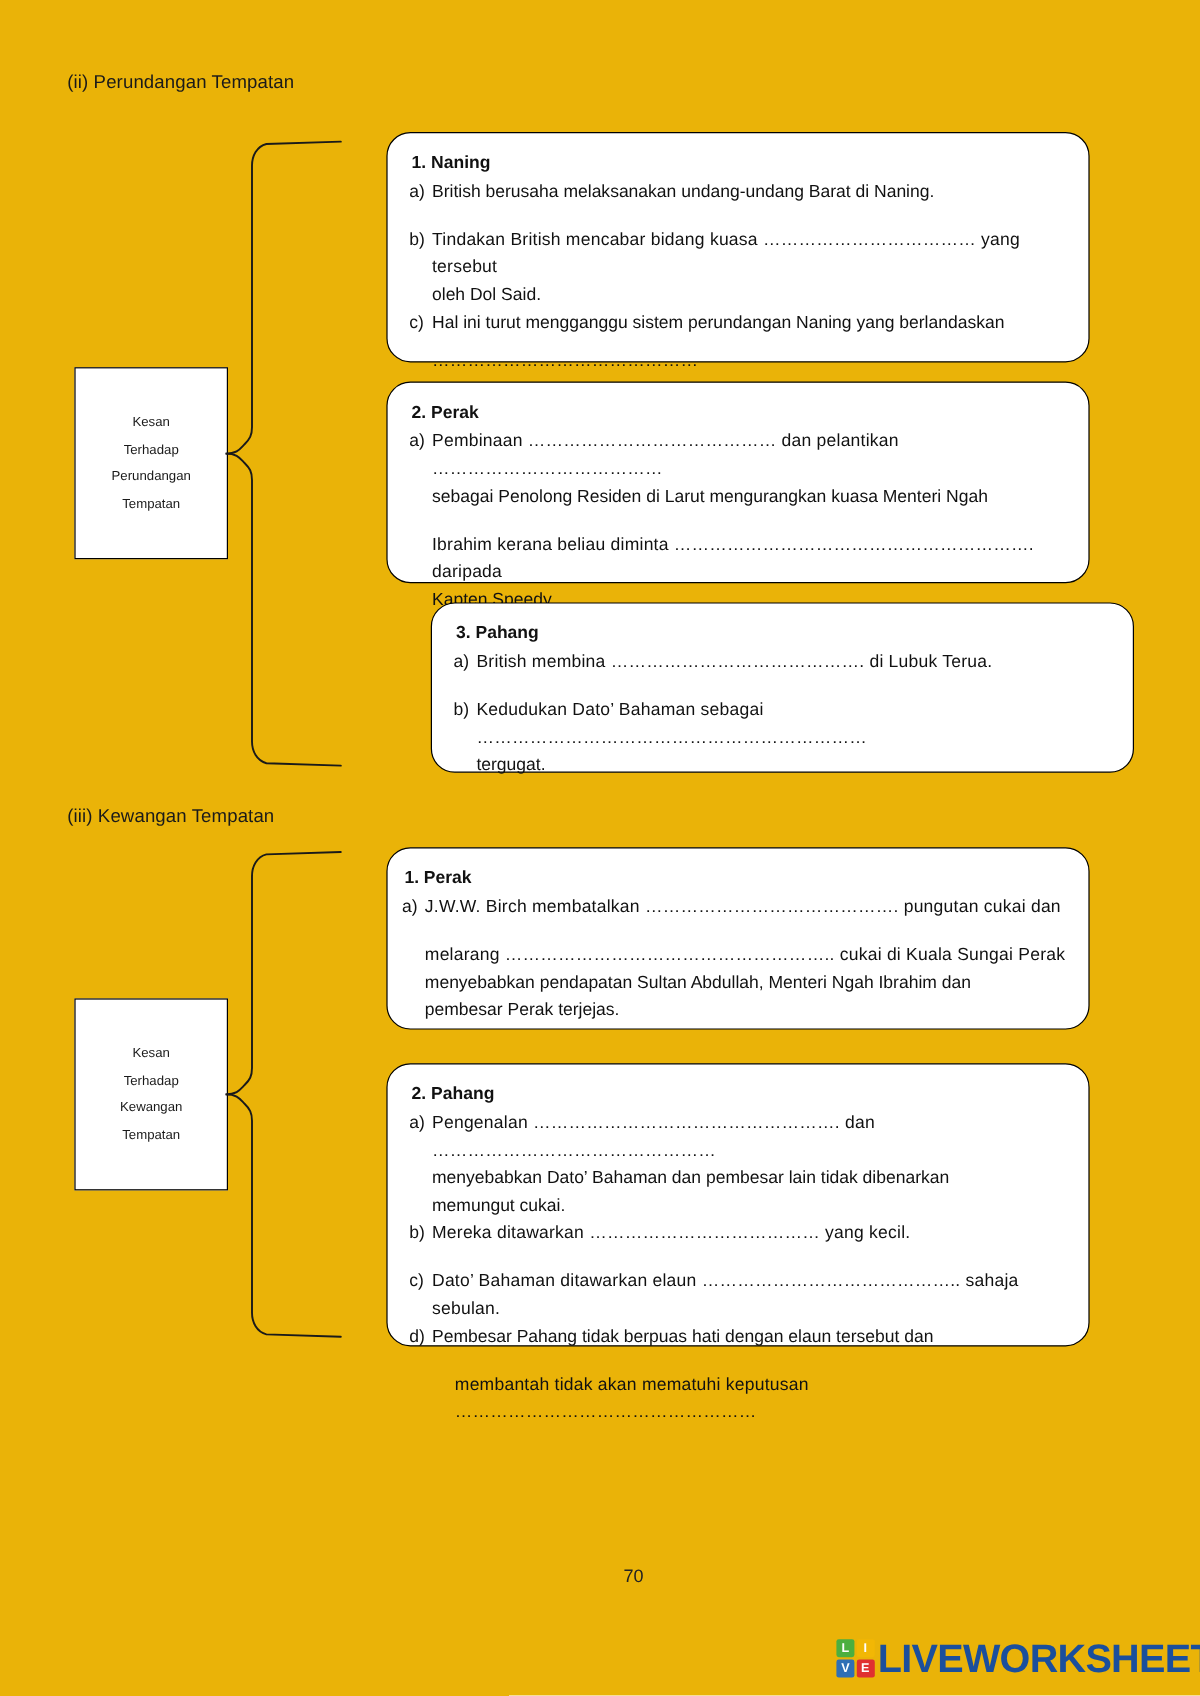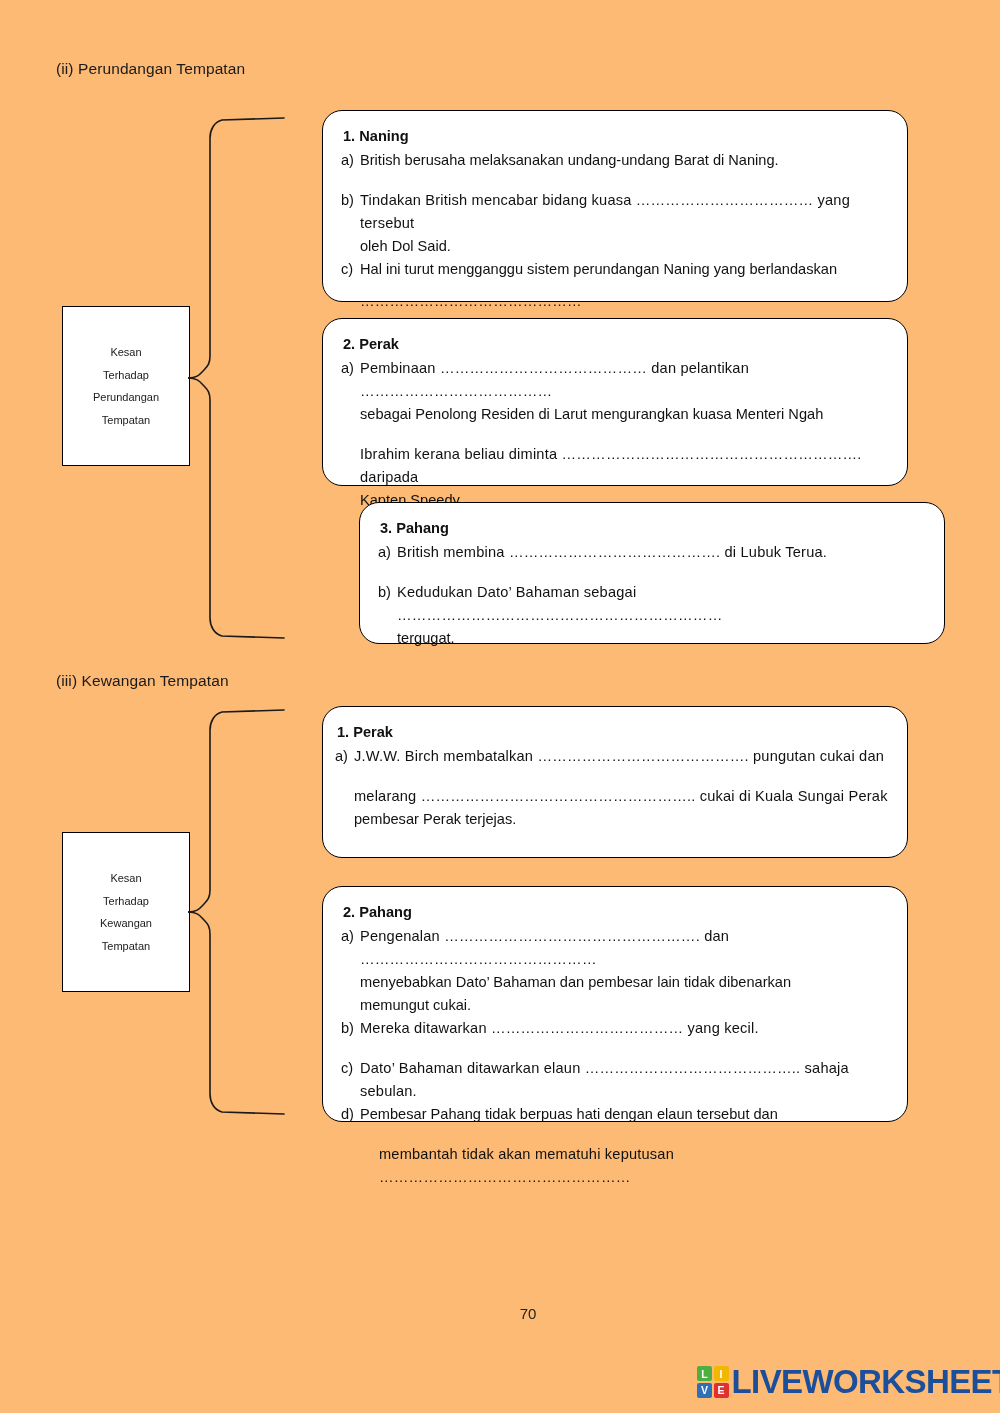--- a/index.html
+++ b/index.html
@@ -8,21 +8,21 @@
     background: #ffffff;
   }
   body {
     font-family: "Liberation Sans", sans-serif;
     color: #000000;
   }
   .page {
     position: relative;
     width: 1000px;
     height: 1413px;
-    background: #fdba74;
+    background: #eab308;
     overflow: hidden;
   }
 
   
   .section-heading {
     position: absolute;
     font-size: 15.5px;
     color: #1a1a1a;
     letter-spacing: .1px;
     white-space: nowrap;
@@ -232,20 +232,21 @@
   </svg>
 
   <div class="content-box" id="box-k-perak">
     <div class="box-title">1. Perak</div>
     <div class="item">
       <span class="item-marker">a)</span>
       <span class="item-text dots">J.W.W. Birch membatalkan ……………………………………. pungutan cukai dan</span>
     </div>
     <div class="gap-sm"></div>
     <div class="cont dots">melarang ……………………………………………….. cukai di Kuala Sungai Perak</div>
+    <div class="cont">menyebabkan pendapatan Sultan Abdullah, Menteri Ngah Ibrahim dan</div>
     <div class="cont">pembesar Perak terjejas.</div>
   </div>
 
   <div class="content-box" id="box-k-pahang">
     <div class="box-title">2. Pahang</div>
     <div class="item">
       <span class="item-marker">a)</span>
       <span class="item-text dots">Pengenalan ……………………………………………. dan …………………………………………</span>
     </div>
     <div class="cont">menyebabkan Dato’ Bahaman dan pembesar lain tidak dibenarkan</div>

